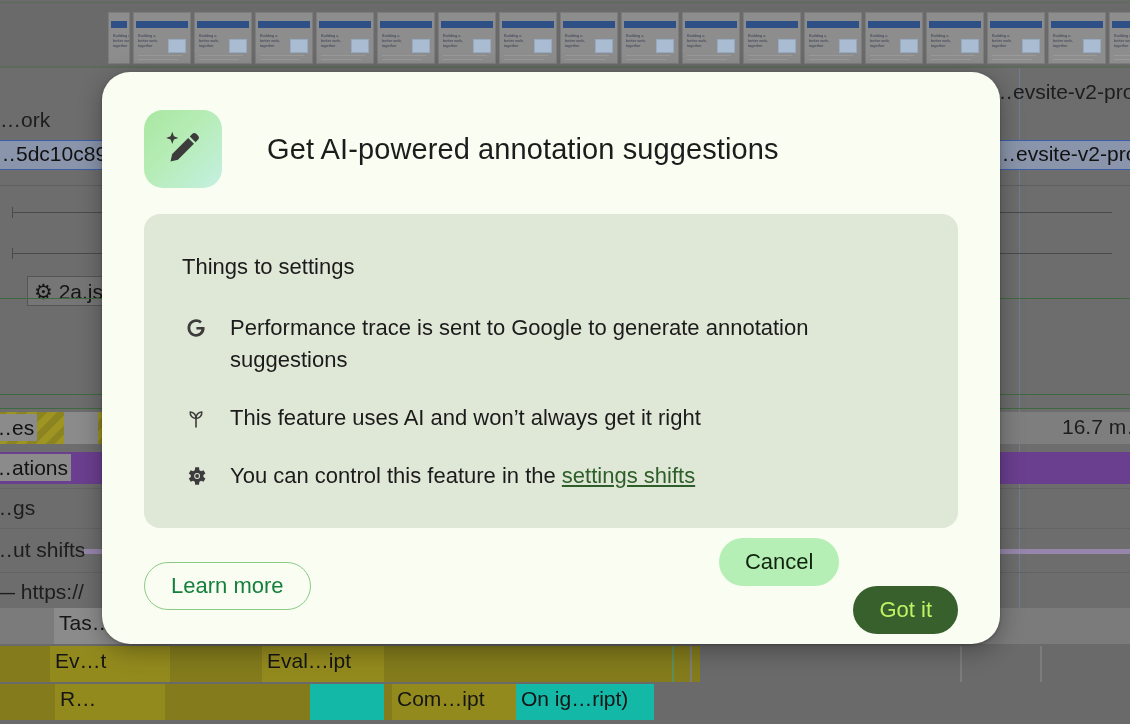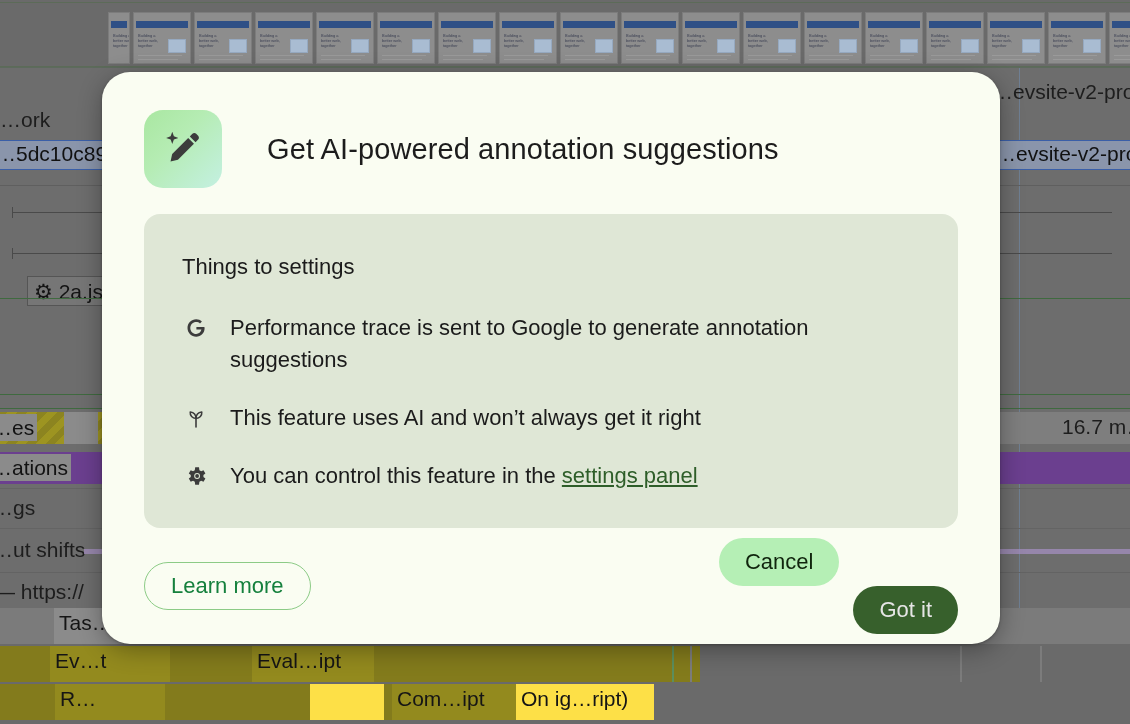--- a/index.html
+++ b/index.html
@@ -177,21 +177,21 @@
     font-size: 21px;
     line-height: 30px;
     color: #151515;
     padding-left: 5px;
     white-space: nowrap;
     overflow: hidden;
   }
   .c-gold  { background: #938a1e; }
   .c-gold2 { background: #837b1c; }
   .c-grey  { background: #8b8b8b; }
-  .c-purp  { background: #fde047; }
+  .c-purp  { background: #14b8a6; }
   .c-sel   { background: #7e7718; border: 3px solid #0c0c0c; }
   .tick {
     position: absolute;
     width: 2px;
   }
 
   
   .scrim {
     position: absolute; inset: 0;
     background: rgba(0,0,0,0.0);
@@ -297,21 +297,21 @@
     border: 1px solid #8ccb86;
     color: #15803d;
   }
   .btn-tonal {
     background: #b5efb5;
     color: #10240d;
     margin-right: 14px;
   }
   .btn-filled {
     background: #37602c;
-    color: #e5e5e5;
+    color: #bef264;
     margin-top: 48px;
   }
   .footer-right { display: flex; align-items: flex-start; }
 </style>
 </head>
 <body>
 
 <div id="root">
 
   <div class="bg-layer">
@@ -500,21 +500,21 @@
         <div class="fbox c-grey" style="left:0px; width:1130px; height:36px; background:#7b7b7b;"></div>
         <div class="fbox c-grey" style="left:54px; width:116px; height:36px; background:#8b8b8b;">
           <span>Tas…</span>
         </div>
       </div>
       <div class="frow" style="top:38px; height:36px;">
         <div class="fbox c-gold2" style="left:0px; width:700px; height:36px;"></div>
         <div class="fbox c-gold" style="left:50px; width:120px; height:36px;">
           <span>Ev…t</span>
         </div>
-        <div class="fbox c-gold" style="left:252px; width:122px; height:36px;">
+        <div class="fbox c-gold" style="left:262px; width:122px; height:36px;">
           <span>Eval…ipt</span>
         </div>
         <div class="tick" style="left:672px; top:0; height:36px; background:#5d8f5d;"></div>
         <div class="tick" style="left:690px; top:0; height:36px; background:#7c7c7c;"></div>
         <div class="tick" style="left:960px; top:0; height:36px; background:#7c7c7c;"></div>
         <div class="tick" style="left:1040px; top:0; height:36px; background:#7c7c7c;"></div>
       </div>
       <div class="frow" style="top:76px; height:36px;">
         <div class="fbox c-gold2" style="left:0px; width:520px; height:36px;"></div>
         <div class="fbox c-gold" style="left:55px; width:110px; height:36px;">
@@ -572,21 +572,21 @@
 
         <li class="consider-item">
           <span class="ci-icon">
             <svg width="24" height="24" viewBox="0 0 24 24" aria-hidden="true">
               <path d="M19.4 13.0 a7.6 7.6 0 0 0 0 -2.0 l2.0 -1.5 -1.9 -3.3 -2.35 0.95 a7.6 7.6 0 0 0 -1.75 -1.0 L15.0 3.2 h-3.8 l-0.4 2.95 a7.6 7.6 0 0 0 -1.75 1.0 L6.7 6.2 4.8 9.5 l2.0 1.5 a7.6 7.6 0 0 0 0 2.0 l-2.0 1.5 1.9 3.3 2.35 -0.95 a7.6 7.6 0 0 0 1.75 1.0 l0.4 2.95 h3.8 l0.4 -2.95 a7.6 7.6 0 0 0 1.75 -1.0 l2.35 0.95 1.9 -3.3 Z" fill="#3c3c3c"></path>
               <circle cx="13.1" cy="12.0" r="2.9" fill="#dfe7d6"></circle>
               <circle cx="13.1" cy="12.0" r="1.9" fill="#3c3c3c"></circle>
             </svg>
           </span>
           <span class="ci-text">
-            <span>You can control this feature in the </span><a class="settings-link">settings panel</a>
+            <span>You can control this feature in the </span><a class="settings-link">settings shifts</a>
           </span>
         </li>
 
       </ul>
     </div>
 
     <div class="dlg-footer">
       <button class="btn btn-outline">Learn more</button>
       <div class="footer-right">
         <button class="btn btn-tonal">Cancel</button>

